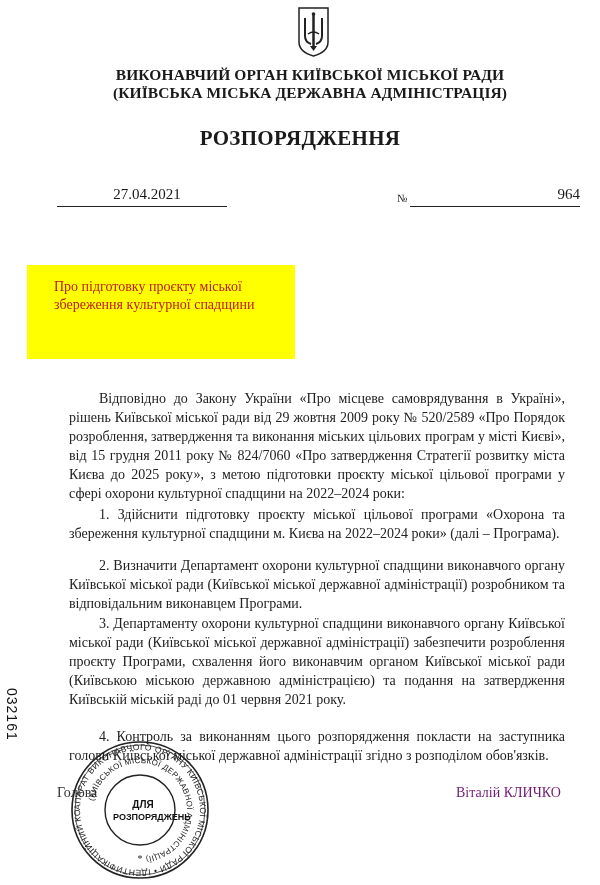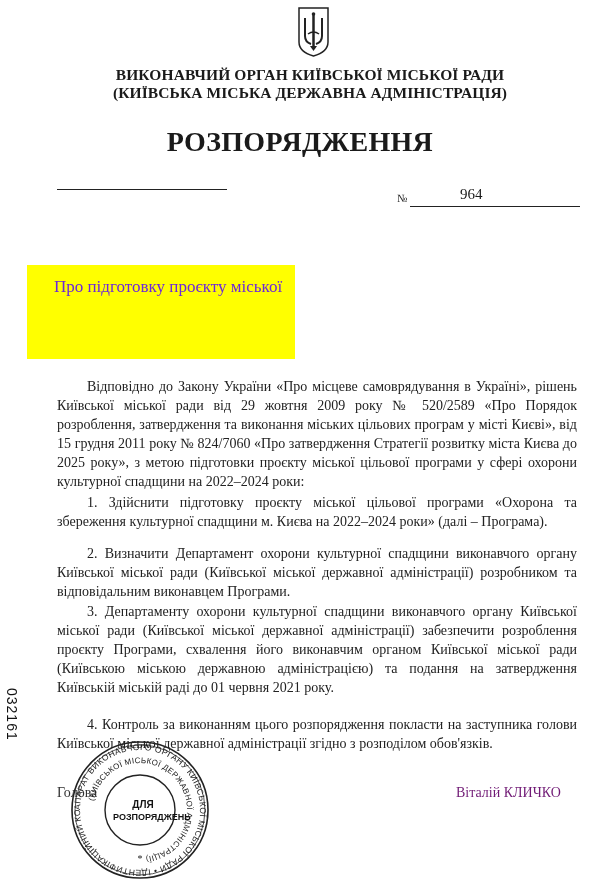--- a/index.html
+++ b/index.html
@@ -11,38 +11,38 @@
     .abs { position: absolute; }
     .emblem { left: 297px; top: 6px; width: 33px; height: 52px; }
     .org-line {
       left: 0; width: 600px; text-align: center; font-weight: bold;
       font-size: 15.5px; letter-spacing: 0.1px; padding-left: 20px; box-sizing: border-box;
     }
     .org1 { top: 66px; }
     .org2 { top: 84px; }
     .doc-title {
       left: 0; width: 600px; top: 126px; text-align: center; font-weight: bold;
-      font-size: 28px; box-sizing: border-box; letter-spacing: 0.3px;
+      font-size: 21px; box-sizing: border-box; letter-spacing: 0.3px;
     }
     .date-block { left: 57px; top: 186px; width: 170px; }
     .date-val { text-align: center; font-size: 15px; padding-left: 10px; }
     .uline { border-bottom: 1px solid #222; height: 1px; margin-top: 2px; }
     .num-label { left: 397px; top: 192px; font-size: 11px; }
     .num-block { left: 410px; top: 186px; width: 170px; }
-    .num-val { text-align: left; font-size: 15px; padding-left: 50px; }
+    .num-val { text-align: right; font-size: 15px; padding-left: 50px; }
     .subject {
       left: 27px; top: 265px; width: 268px; height: 94px; background: #ffff00;
       box-sizing: border-box; padding: 13px 0 0 27px;
-      font-size: 17px; line-height: 18px; color: #6d28d9;
+      font-size: 14px; line-height: 18px; color: #b91c1c;
     }
     .body-text {
       left: 57px; width: 520px; font-size: 14px; line-height: 19px;
       text-align: justify; color: #222;
     }
-    .body-text p { margin: 0; text-indent: 30px; }
+    .body-text p { margin: 12px; text-indent: 30px; }
     .p-intro { top: 377px; }
     .p1 { top: 493px; }
     .p2 { top: 544px; }
     .p3 { top: 602px; }
     .p4 { top: 715px; }
     .sign-role { left: 57px; top: 785px; font-size: 14px; color: #333; }
     .sign-name { left: 456px; top: 785px; font-size: 14px; color: #701a75; }
     .side-num {
       left: 6px; top: 690px; font-family: "Liberation Sans", "DejaVu Sans", sans-serif;
       font-size: 14px; transform: rotate(90deg); transform-origin: left top;
@@ -69,31 +69,33 @@
     <path d="M13 40 L16.5 45 L20 40 Z" fill="#222"></path>
     <circle cx="16.5" cy="8" r="1.8" fill="#222"></circle>
   </svg>
 </div>
 
 <div class="abs org-line org1">ВИКОНАВЧИЙ ОРГАН КИЇВСЬКОЇ МІСЬКОЇ РАДИ</div>
 <div class="abs org-line org2">(КИЇВСЬКА МІСЬКА ДЕРЖАВНА АДМІНІСТРАЦІЯ)</div>
 <div class="abs doc-title">РОЗПОРЯДЖЕННЯ</div>
 
 <div class="abs date-block">
+  <div class="date-val">27.04.2021</div>
   <div class="uline"></div>
 </div>
 
 <div class="abs num-label">№</div>
 <div class="abs num-block">
   <div class="num-val">964</div>
   <div class="uline"></div>
 </div>
 
 <div class="abs subject">
   <div>Про підготовку проєкту міської</div>
+  <div>збереження культурної спадщини</div>
 </div>
 
 <div class="abs body-text p-intro">
   <p>Відповідно до Закону України «Про місцеве самоврядування в Україні», рішень Київської міської ради від 29 жовтня 2009 року № 520/2589 «Про Порядок розроблення, затвердження та виконання міських цільових програм у місті Києві», від 15 грудня 2011 року № 824/7060 «Про затвердження Стратегії розвитку міста Києва до 2025 року», з метою підготовки проєкту міської цільової програми у сфері охорони культурної спадщини на 2022–2024 роки:</p>
 </div>
 <div class="abs body-text p1">
   <p>1. Здійснити підготовку проєкту міської цільової програми «Охорона та збереження культурної спадщини м. Києва на 2022–2024 роки» (далі – Програма).</p>
 </div>
 <div class="abs body-text p2">
   <p>2. Визначити Департамент охорони культурної спадщини виконавчого органу Київської міської ради (Київської міської державної адміністрації) розробником та відповідальним виконавцем Програми.</p>

